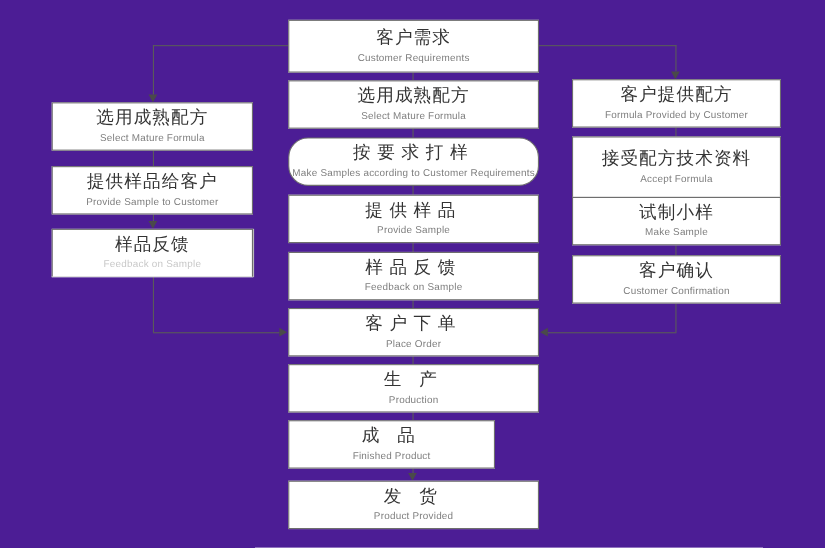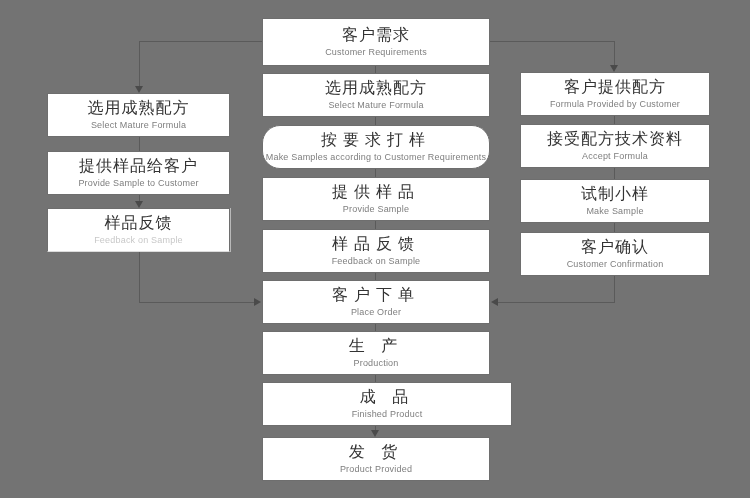--- a/index.html
+++ b/index.html
@@ -5,21 +5,21 @@
 <style>
   html, body {
     margin: 0;
     padding: 0;
     background: #ffffff;
   }
   #canvas {
     position: relative;
     width: 750px;
     height: 498px;
-    background: #737373;
+    background: #4c1d95;
     overflow: hidden;
     font-family: "Liberation Sans", "DejaVu Sans", sans-serif;
   }
   .node {
     position: absolute;
     box-sizing: border-box;
     border: 1px solid #6e6e6e;
     background: #ffffff;
     display: flex;
     flex-direction: column;
@@ -147,21 +147,21 @@
         <div class="en">Feedback on Sample</div>
       </div>
       <div class="node" style="left: 262px; top: 280px; width: 228px; height: 44px;">
         <div class="cn wide">客户下单</div>
         <div class="en">Place Order</div>
       </div>
       <div class="node" style="left: 262px; top: 331px; width: 228px; height: 44px;">
         <div class="cn wide">生    产</div>
         <div class="en">Production</div>
       </div>
-      <div class="node" style="left: 262px; top: 382px; width: 250px; height: 44px;">
+      <div class="node" style="left: 262px; top: 382px; width: 188px; height: 44px;">
         <div class="cn wide">成    品</div>
         <div class="en">Finished Product</div>
       </div>
       <div class="node" style="left: 262px; top: 437px; width: 228px; height: 44px;">
         <div class="cn wide">发    货</div>
         <div class="en">Product Provided</div>
       </div>
       <div class="node" style="left: 47px; top: 93px; width: 183px; height: 44px;">
         <div class="cn">选用成熟配方</div>
         <div class="en">Select Mature Formula</div>
@@ -171,21 +171,21 @@
         <div class="en">Provide Sample to Customer</div>
       </div>
       <div class="node faded-bottom" style="left: 47px; top: 208px; width: 183px; height: 44px;">
         <div class="cn">样品反馈</div>
         <div class="en">Feedback on Sample</div>
       </div>
       <div class="node" style="left: 520px; top: 72px; width: 190px; height: 44px;">
         <div class="cn">客户提供配方</div>
         <div class="en">Formula Provided by Customer</div>
       </div>
-      <div class="node" style="left: 520px; top: 124px; width: 190px; height: 44px;">
+      <div class="node" style="left: 520px; top: 124px; width: 190px; height: 56px;">
         <div class="cn">接受配方技术资料</div>
         <div class="en">Accept Formula</div>
       </div>
       <div class="node" style="left: 520px; top: 179px; width: 190px; height: 44px;">
         <div class="cn">试制小样</div>
         <div class="en">Make Sample</div>
       </div>
       <div class="node" style="left: 520px; top: 232px; width: 190px; height: 44px;">
         <div class="cn">客户确认</div>
         <div class="en">Customer Confirmation</div>

